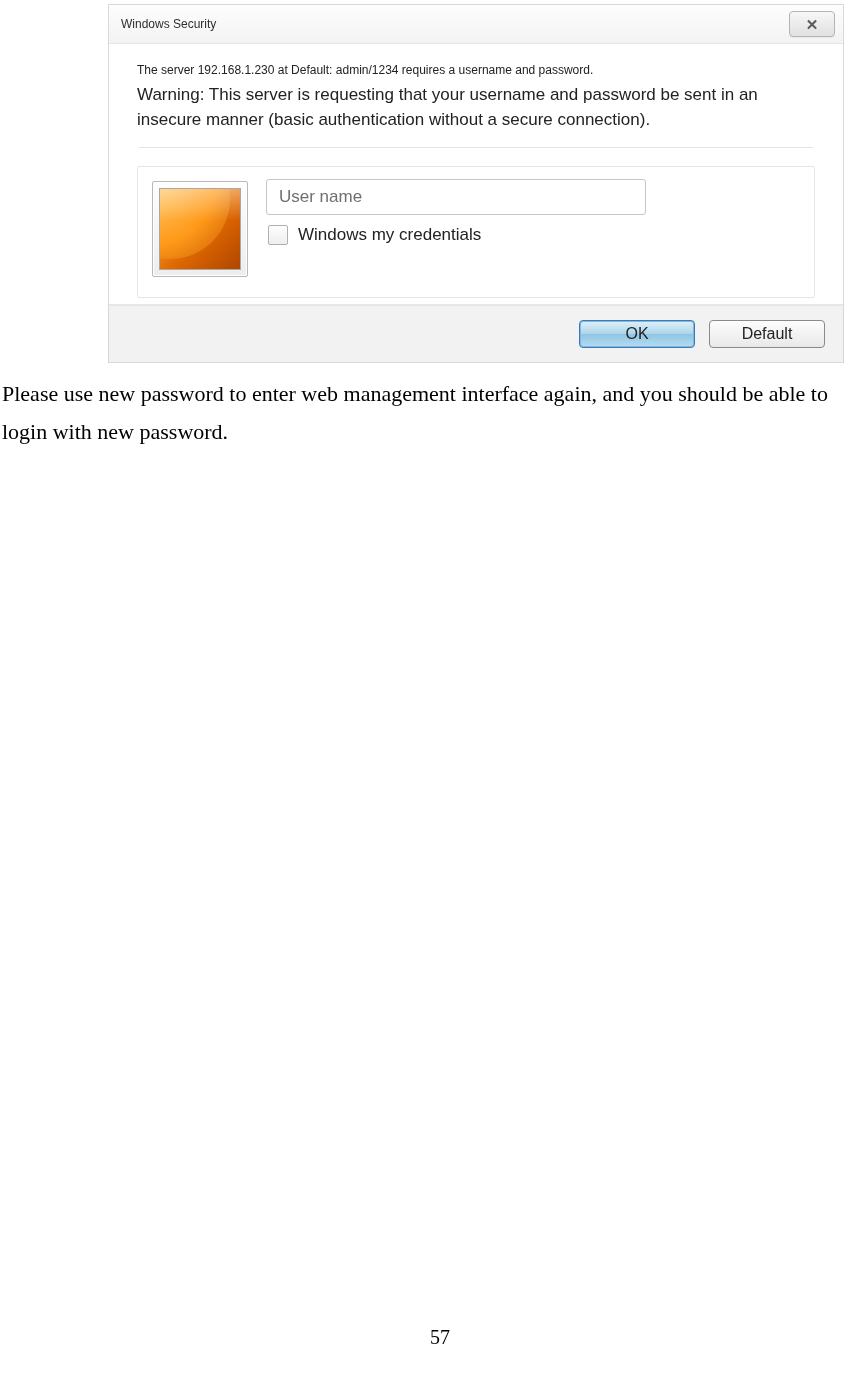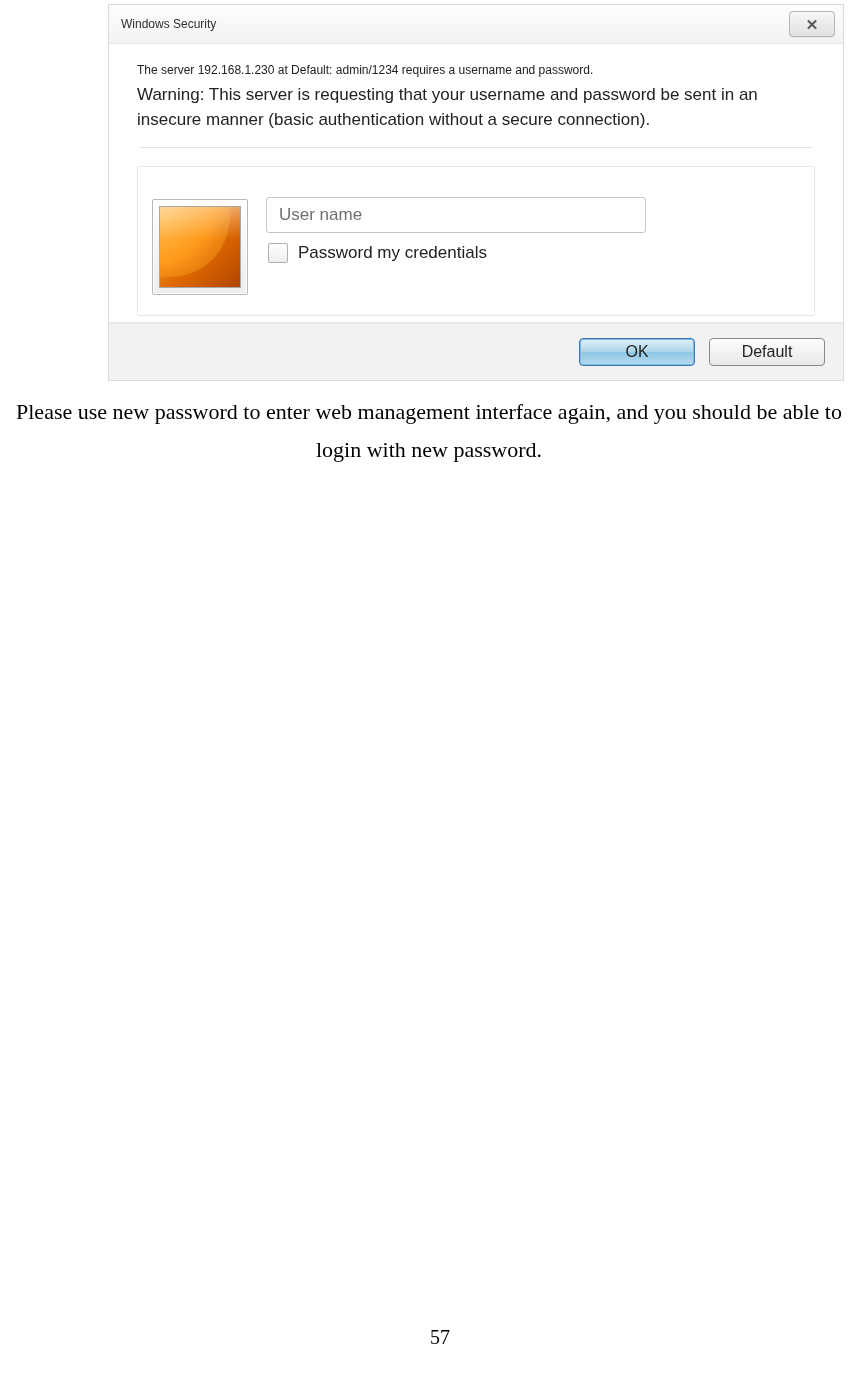--- a/index.html
+++ b/index.html
@@ -69,21 +69,21 @@
     margin-bottom: 14px;
   }
   .divider {
     height: 1px;
     background: #e3e3e3;
     margin: 0 2px 18px 2px;
   }
   .cred-card {
     border: 1px solid #e6e6e6;
     border-radius: 2px;
-    padding: 30px 14px 20px 14px;
+    padding: 12px 14px 20px 14px;
     display: flex;
     gap: 18px;
     align-items: flex-start;
   }
   .avatar-wrap {
     width: 96px;
     height: 96px;
     border: 1px solid #b8b8b8;
     background: linear-gradient(to bottom, #fefefe 0%, #ededed 100%);
     display: flex;
@@ -181,22 +181,21 @@
     border: 1px solid #3a7ab8;
     background: linear-gradient(to bottom, #dff1fb 0%, #aed5eb 48%, #8fc6e4 52%, #b7dbf0 100%);
     box-shadow: 0 0 0 1px #7fb7dd inset;
   }
   .doc-text {
     font-family: "Times New Roman", Times, serif;
     font-size: 22px;
     line-height: 1.75;
     color: #000;
     margin: 12px 6px 0 0;
-    padding: 0 8px;
-    text-align: center;
+    padding: 0 2px;
   }
   .page-number {
     position: absolute;
     bottom: 34px;
     left: 8px;
     width: 100%;
     text-align: center;
     font-family: "Times New Roman", Times, serif;
     font-size: 20px;
     color: #000;
@@ -226,21 +225,21 @@
         <div class="avatar-wrap">
           <div class="avatar-inner">
             <div class="avatar-petal"></div>
             <div class="avatar-highlight"></div>
           </div>
         </div>
         <div class="cred-fields">
           <input class="textfield" type="text" placeholder="User name" style="">
           <div class="remember-row">
             <div class="chk"></div>
-            <span class="remember-label">Password my credentials</span>
+            <span class="remember-label">Windows my credentials</span>
           </div>
         </div>
       </div>
     </div>
 
     <div class="dialog-footer">
       <div class="btn primary">OK</div>
       <div class="btn">Default</div>
     </div>
 

